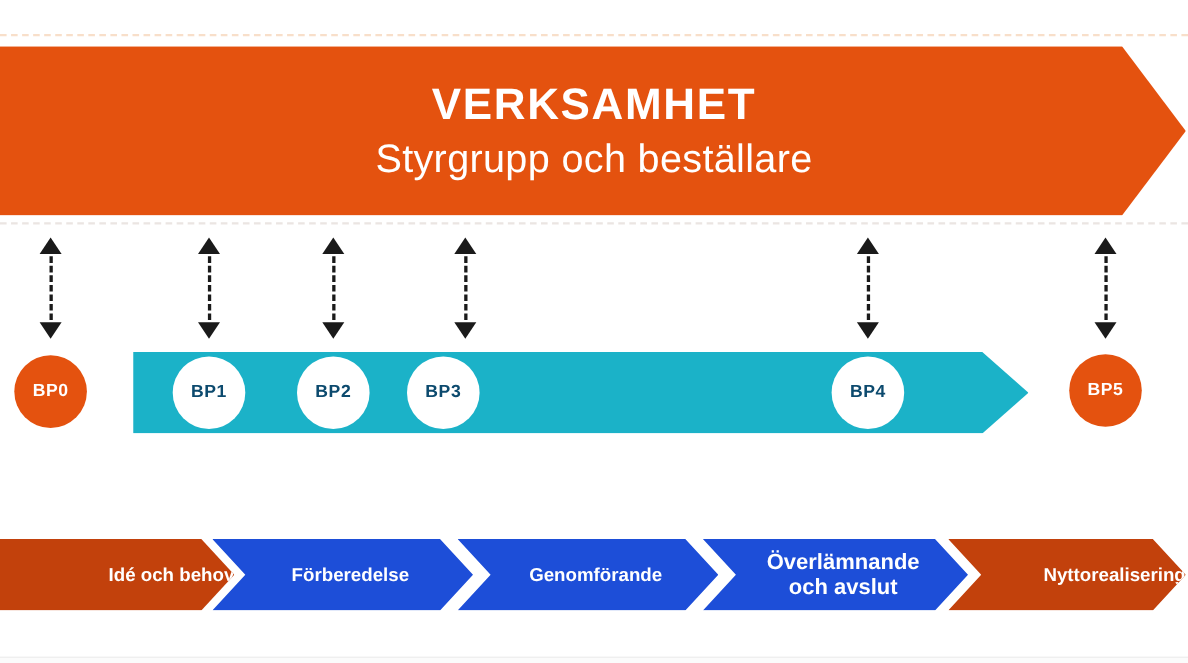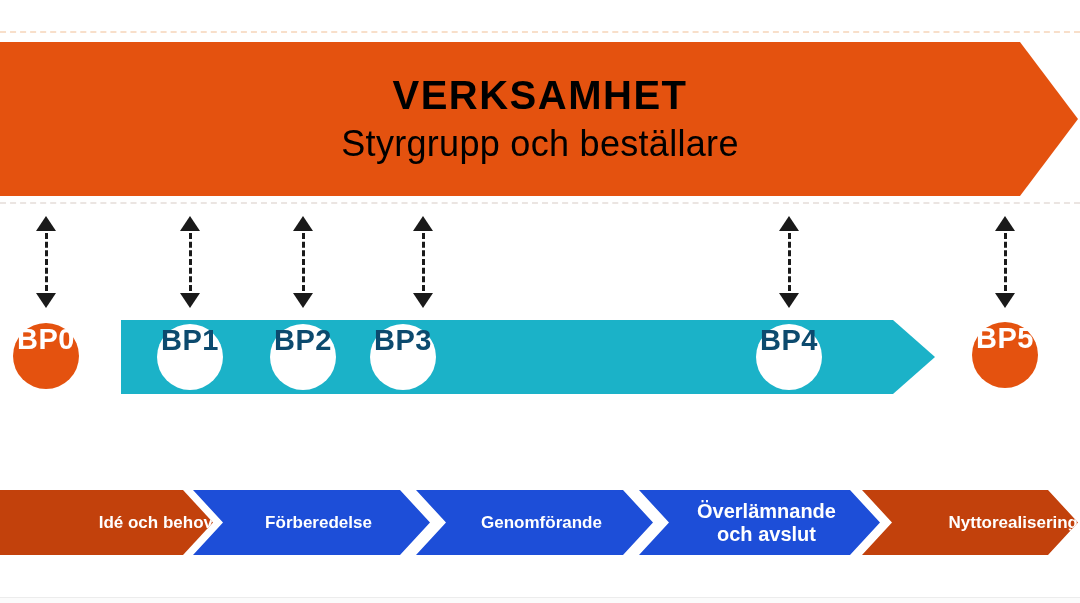--- a/index.html
+++ b/index.html
@@ -15,21 +15,21 @@
   .guide.top{top:31px;border-top:2px dashed rgba(232,150,80,0.30);}
   .guide.mid{top:202px;border-top:2px dashed rgba(190,170,160,0.30);}
   .bottom-strip{position:absolute;left:0;right:0;bottom:0;height:5px;background:#fbfbfb;border-top:1px solid #ececec;}
 
   
   .banner{
     position:absolute;left:0;top:42px;width:1080px;height:154px;
     background:#E4520F;
     clip-path:polygon(0 0,1020px 0,1078px 77px,1020px 154px,0 154px);
     display:flex;flex-direction:column;align-items:center;justify-content:center;
-    color:#000000;text-align:center;
+    color:#ffffff;text-align:center;
   }
   .banner .title{font-size:40px;font-weight:bold;letter-spacing:1.5px;line-height:1.1;}
   .banner .subtitle{font-size:36px;font-weight:normal;margin-top:6px;letter-spacing:0.3px;}
 
   
   .varrow{position:absolute;top:216px;width:20px;height:92px;display:flex;flex-direction:column;align-items:center;}
   .varrow .tri{width:0;height:0;border-left:10px solid transparent;border-right:10px solid transparent;}
   .varrow .tri.up{border-bottom:15px solid #1a1a1a;}
   .varrow .tri.down{border-top:15px solid #1a1a1a;}
   .varrow .shaft{flex:1;width:0;border-left:3px dashed #1a1a1a;margin:2px 0;}
@@ -37,22 +37,22 @@
   
   .timeline{
     position:absolute;left:121px;top:320px;width:814px;height:74px;
     background:#1BB2C8;
     clip-path:polygon(0 0,772px 0,814px 37px,772px 74px,0 74px);
   }
 
   
   .bp{
     position:absolute;width:66px;height:66px;border-radius:50%;
-    display:flex;align-items:flex-start;justify-content:center;
-    font-weight:bold;font-size:29px;letter-spacing:0.5px;
+    display:flex;align-items:center;justify-content:center;
+    font-weight:bold;font-size:16px;letter-spacing:0.5px;
   }
   .bp.white{background:#ffffff;color:#0c4a6e;}
   .bp.orange{background:#E4520F;color:#ffffff;}
 
   
   .phase{
     position:absolute;top:490px;height:65px;
     display:flex;align-items:center;justify-content:center;
     color:#ffffff;font-weight:bold;font-size:17px;text-align:center;line-height:1.12;
   }

